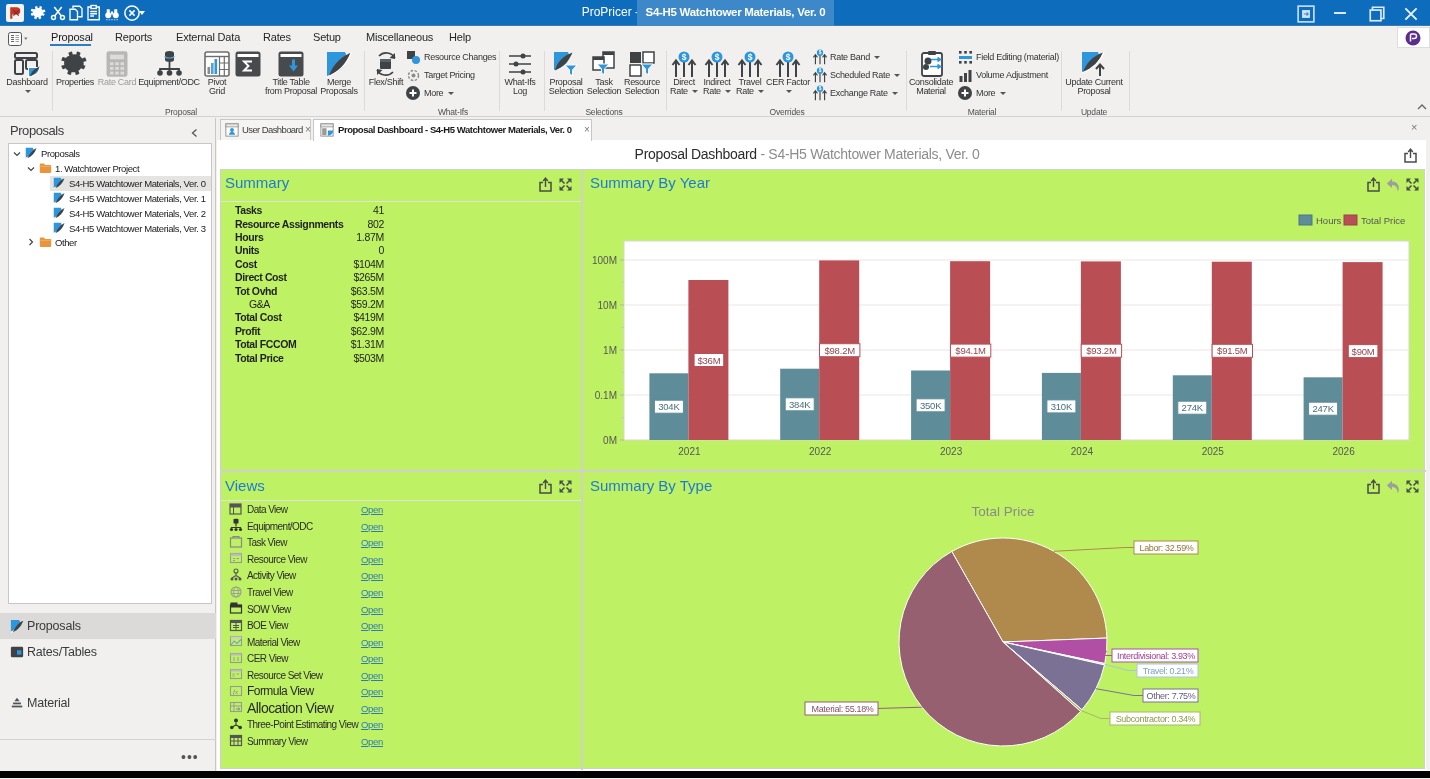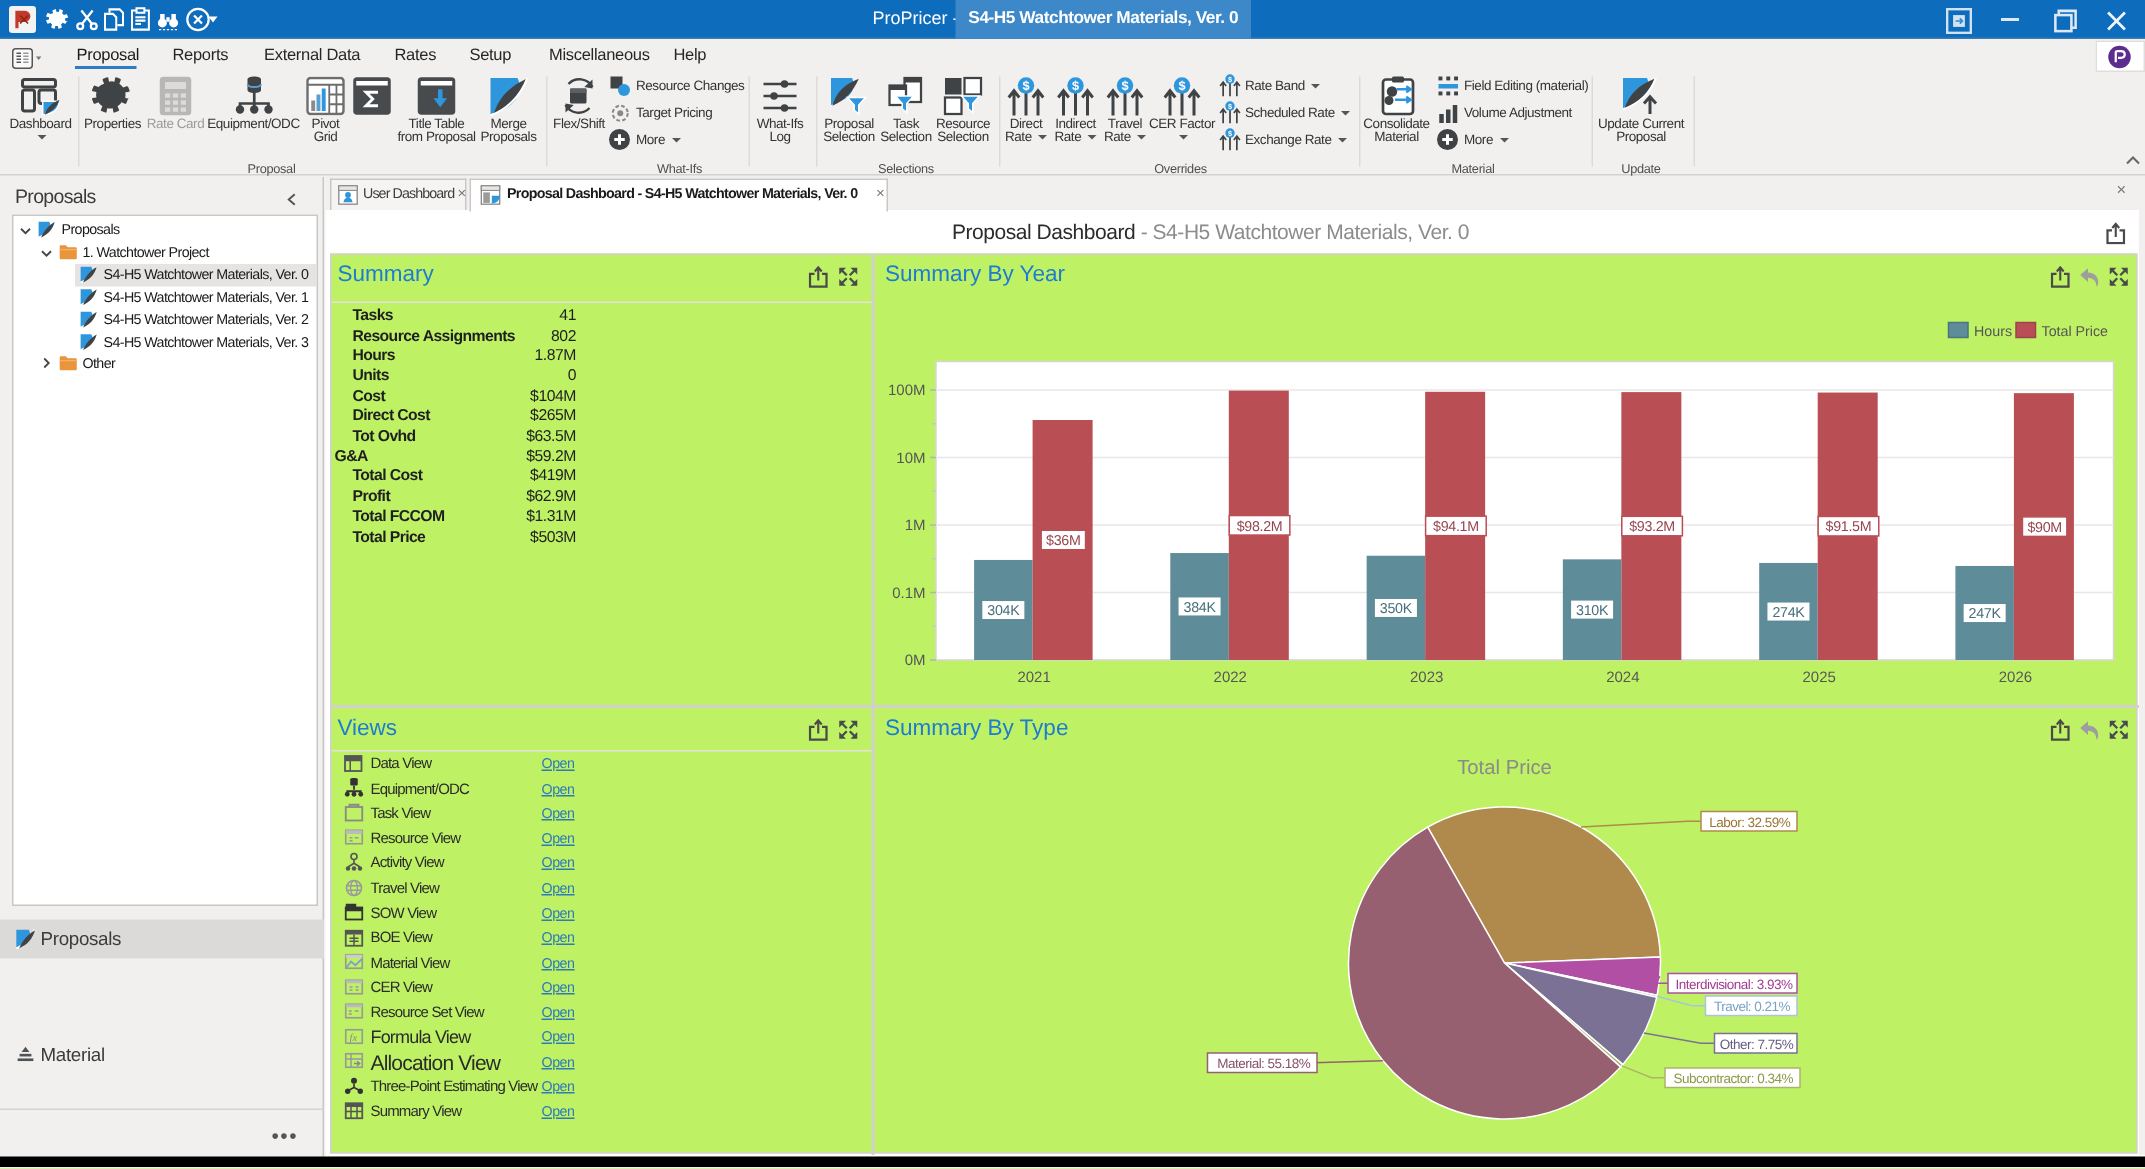--- a/index.html
+++ b/index.html
@@ -420,20 +420,27 @@
       </svg>
     <div class="trow" style="left:46px;top:91px">Other</div>
   </div>
 
   <div class="navitem" style="top:495px;background:#dcdad8">
     <svg class="nico" viewBox="0 0 16 16">
         <use href="#leaf"></use>
       </svg>
     <span class="ntxt">Proposals</span>
   </div>
+  <div class="navitem" style="top:521px">
+    <svg class="nico" viewBox="0 0 16 16">
+      <rect x="1" y="2" width="14" height="12" rx="1.5" fill="#3f4345"></rect>
+      <rect x="8" y="6" width="5" height="5" fill="#2e96dd"></rect>
+    </svg>
+    <span class="ntxt">Rates/Tables</span>
+  </div>
   <div class="navitem" style="top:572px">
     <svg class="nico" viewBox="0 0 16 16">
       <path d="M8 2 L11 6 L5 6 Z" fill="#4f5355"></path>
       <rect x="3.5" y="7.5" width="9" height="2" fill="#4f5355"></rect>
       <rect x="2" y="11" width="12" height="2" fill="#4f5355"></rect>
     </svg>
     <span class="ntxt">Material</span>
   </div>
   <div class="abs" style="left:0;top:621px;width:216px;height:1px;background:#d5d3d1"></div>
   <div class="abs" style="left:181px;top:631px;font-size:14px;color:#555;letter-spacing:1px">•••</div>
@@ -501,21 +508,21 @@
 <div class="abs" style="left:14px;top:60.9px;height:13px;line-height:13px;font-size:10.5px;letter-spacing:-0.4px;font-weight:bold;color:#1f1f1f;white-space:nowrap">Hours</div>
 <div class="abs" style="left:63px;top:60.9px;width:100px;height:13px;line-height:13px;font-size:10.5px;letter-spacing:-0.3px;color:#1f1f1f;text-align:right">1.87M</div>
 <div class="abs" style="left:14px;top:74.3px;height:13px;line-height:13px;font-size:10.5px;letter-spacing:-0.4px;font-weight:bold;color:#1f1f1f;white-space:nowrap">Units</div>
 <div class="abs" style="left:63px;top:74.3px;width:100px;height:13px;line-height:13px;font-size:10.5px;letter-spacing:-0.3px;color:#1f1f1f;text-align:right">0</div>
 <div class="abs" style="left:14px;top:87.7px;height:13px;line-height:13px;font-size:10.5px;letter-spacing:-0.4px;font-weight:bold;color:#1f1f1f;white-space:nowrap">Cost</div>
 <div class="abs" style="left:63px;top:87.7px;width:100px;height:13px;line-height:13px;font-size:10.5px;letter-spacing:-0.3px;color:#1f1f1f;text-align:right">$104M</div>
 <div class="abs" style="left:14px;top:101.1px;height:13px;line-height:13px;font-size:10.5px;letter-spacing:-0.4px;font-weight:bold;color:#1f1f1f;white-space:nowrap">Direct Cost</div>
 <div class="abs" style="left:63px;top:101.1px;width:100px;height:13px;line-height:13px;font-size:10.5px;letter-spacing:-0.3px;color:#1f1f1f;text-align:right">$265M</div>
 <div class="abs" style="left:14px;top:114.5px;height:13px;line-height:13px;font-size:10.5px;letter-spacing:-0.4px;font-weight:bold;color:#1f1f1f;white-space:nowrap">Tot Ovhd</div>
 <div class="abs" style="left:63px;top:114.5px;width:100px;height:13px;line-height:13px;font-size:10.5px;letter-spacing:-0.3px;color:#1f1f1f;text-align:right">$63.5M</div>
-<div class="abs" style="left:2px;top:127.9px;height:13px;line-height:13px;font-size:10.5px;letter-spacing:-0.4px;font-weight:bold;color:#1f1f1f;white-space:nowrap">G&amp;A</div>
+<div class="abs" style="left:28px;top:127.9px;height:13px;line-height:13px;font-size:10.5px;letter-spacing:-0.4px;font-weight:normal;color:#1f1f1f;white-space:nowrap">G&amp;A</div>
 <div class="abs" style="left:63px;top:127.9px;width:100px;height:13px;line-height:13px;font-size:10.5px;letter-spacing:-0.3px;color:#1f1f1f;text-align:right">$59.2M</div>
 <div class="abs" style="left:14px;top:141.3px;height:13px;line-height:13px;font-size:10.5px;letter-spacing:-0.4px;font-weight:bold;color:#1f1f1f;white-space:nowrap">Total Cost</div>
 <div class="abs" style="left:63px;top:141.3px;width:100px;height:13px;line-height:13px;font-size:10.5px;letter-spacing:-0.3px;color:#1f1f1f;text-align:right">$419M</div>
 <div class="abs" style="left:14px;top:154.7px;height:13px;line-height:13px;font-size:10.5px;letter-spacing:-0.4px;font-weight:bold;color:#1f1f1f;white-space:nowrap">Profit</div>
 <div class="abs" style="left:63px;top:154.7px;width:100px;height:13px;line-height:13px;font-size:10.5px;letter-spacing:-0.3px;color:#1f1f1f;text-align:right">$62.9M</div>
 <div class="abs" style="left:14px;top:168.1px;height:13px;line-height:13px;font-size:10.5px;letter-spacing:-0.4px;font-weight:bold;color:#1f1f1f;white-space:nowrap">Total FCCOM</div>
 <div class="abs" style="left:63px;top:168.1px;width:100px;height:13px;line-height:13px;font-size:10.5px;letter-spacing:-0.3px;color:#1f1f1f;text-align:right">$1.31M</div>
 <div class="abs" style="left:14px;top:181.5px;height:13px;line-height:13px;font-size:10.5px;letter-spacing:-0.4px;font-weight:bold;color:#1f1f1f;white-space:nowrap">Total Price</div>
 <div class="abs" style="left:63px;top:181.5px;width:100px;height:13px;line-height:13px;font-size:10.5px;letter-spacing:-0.3px;color:#1f1f1f;text-align:right">$503M</div>
       </div>

